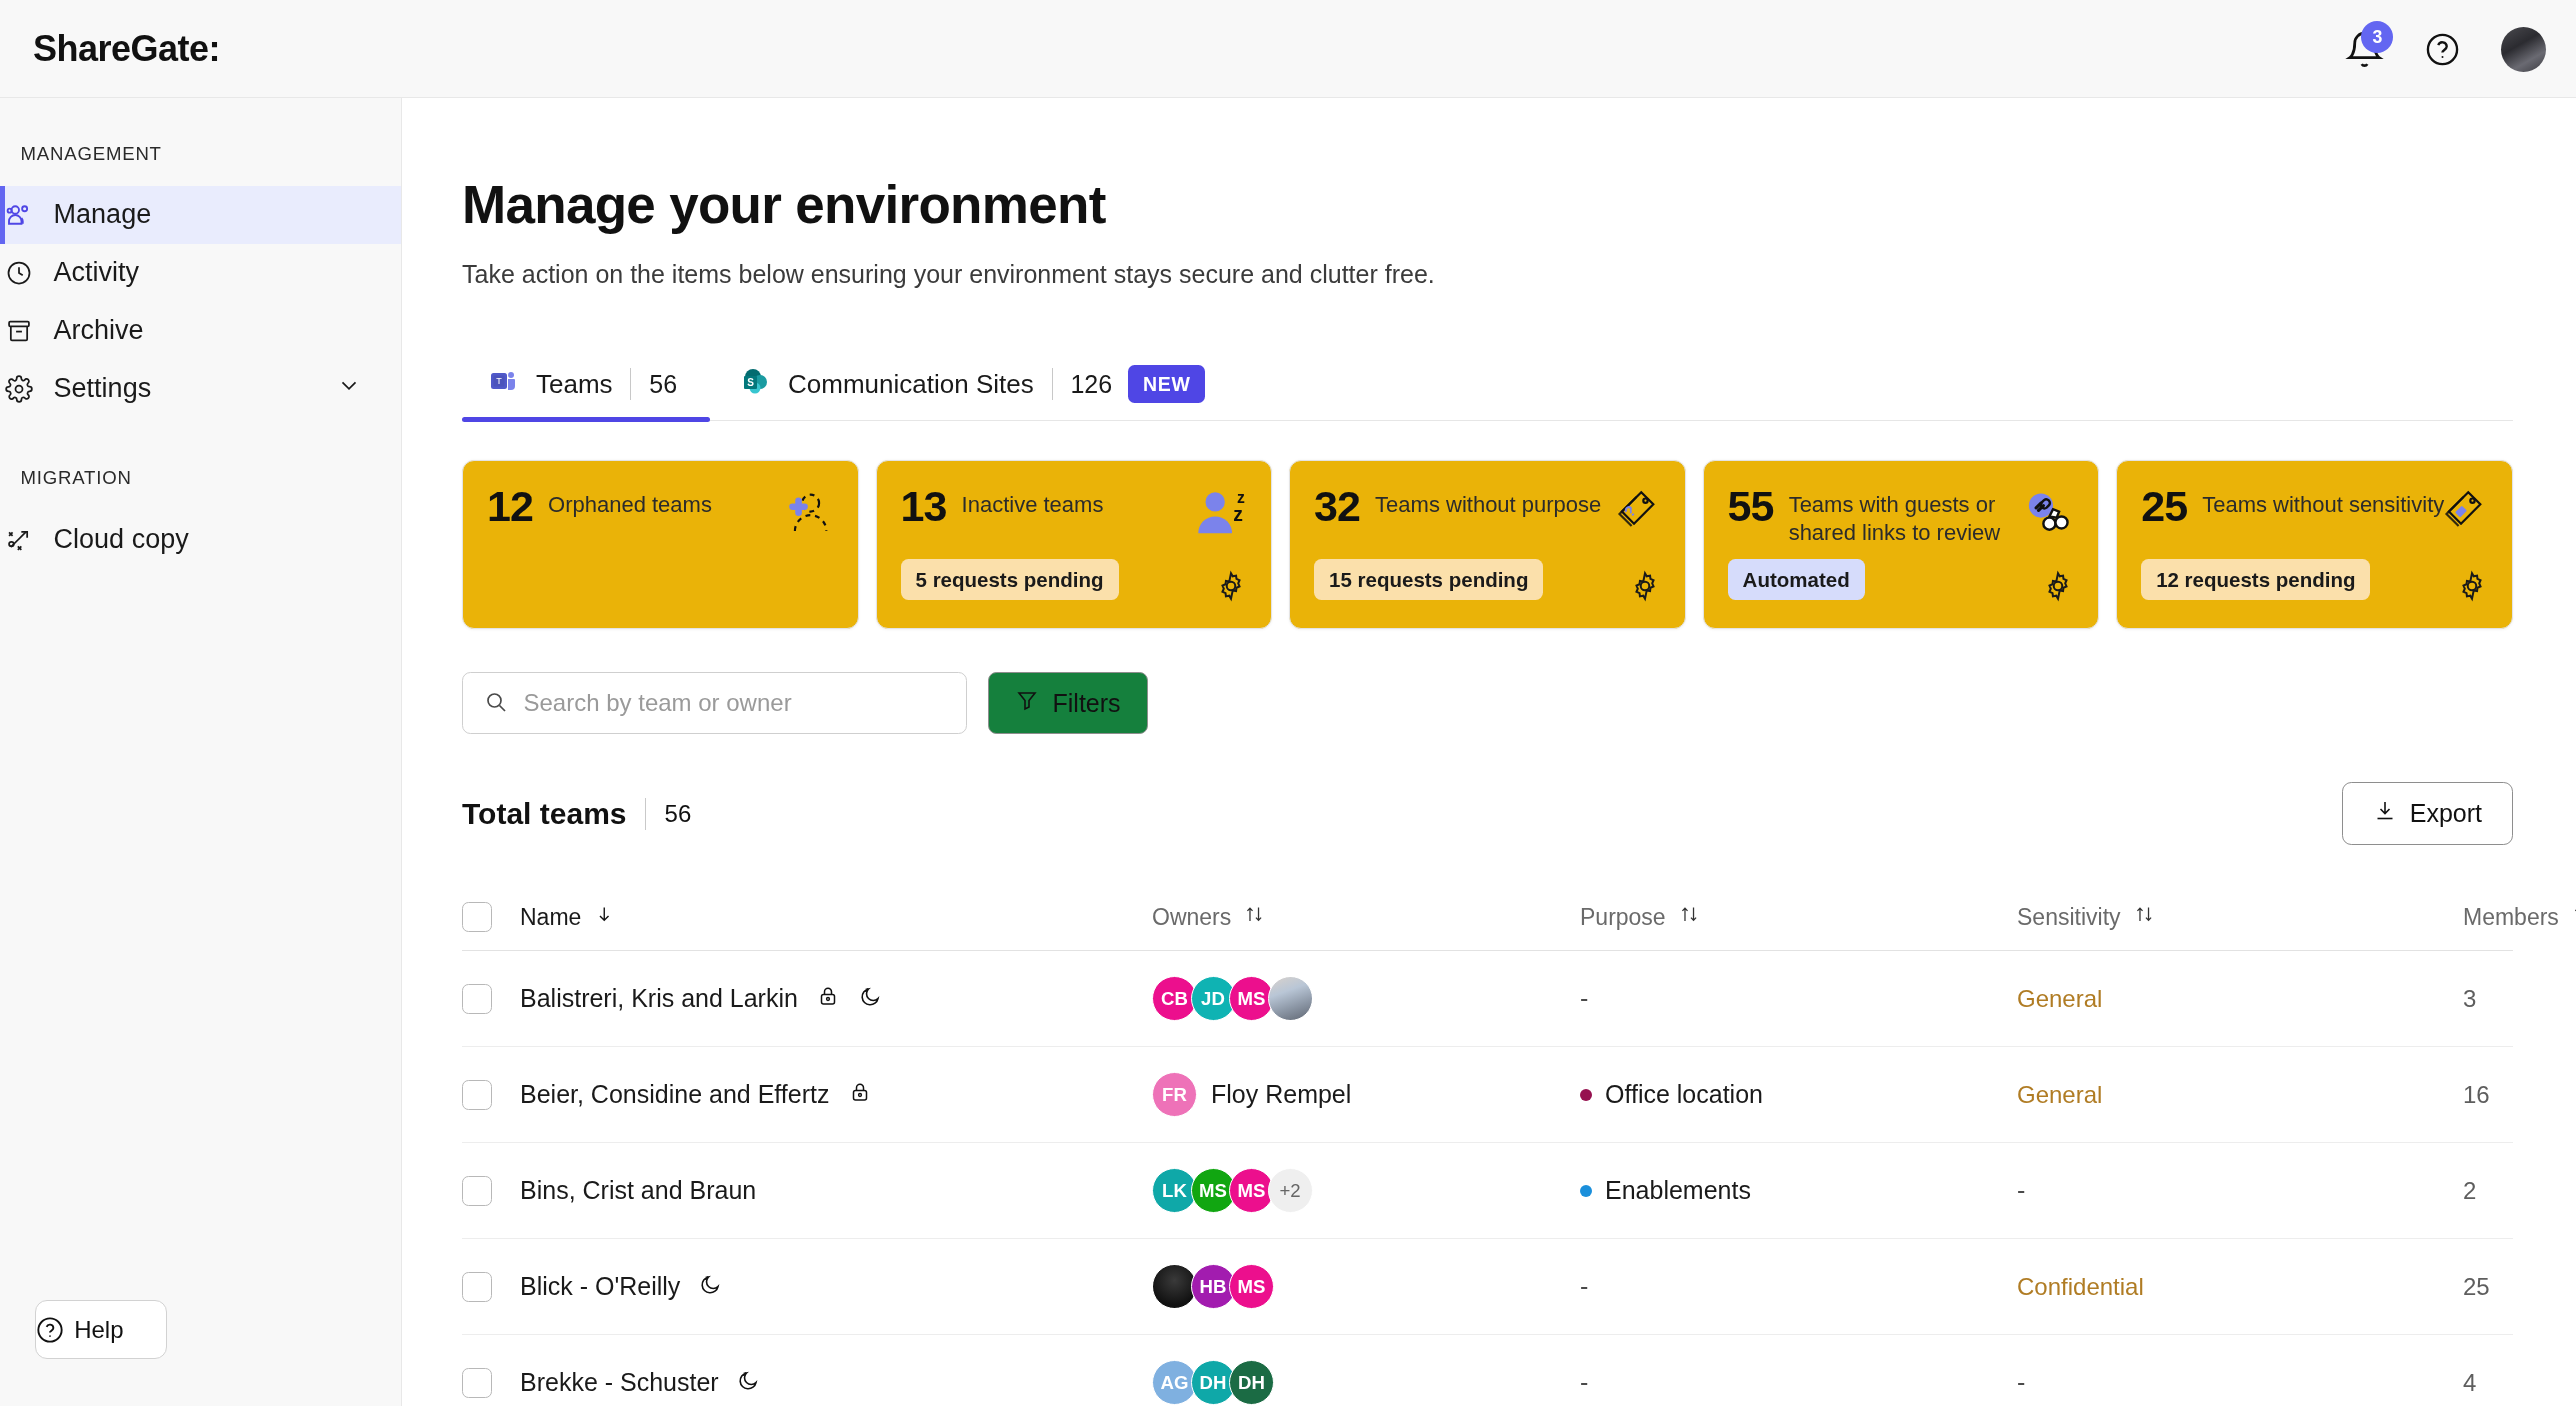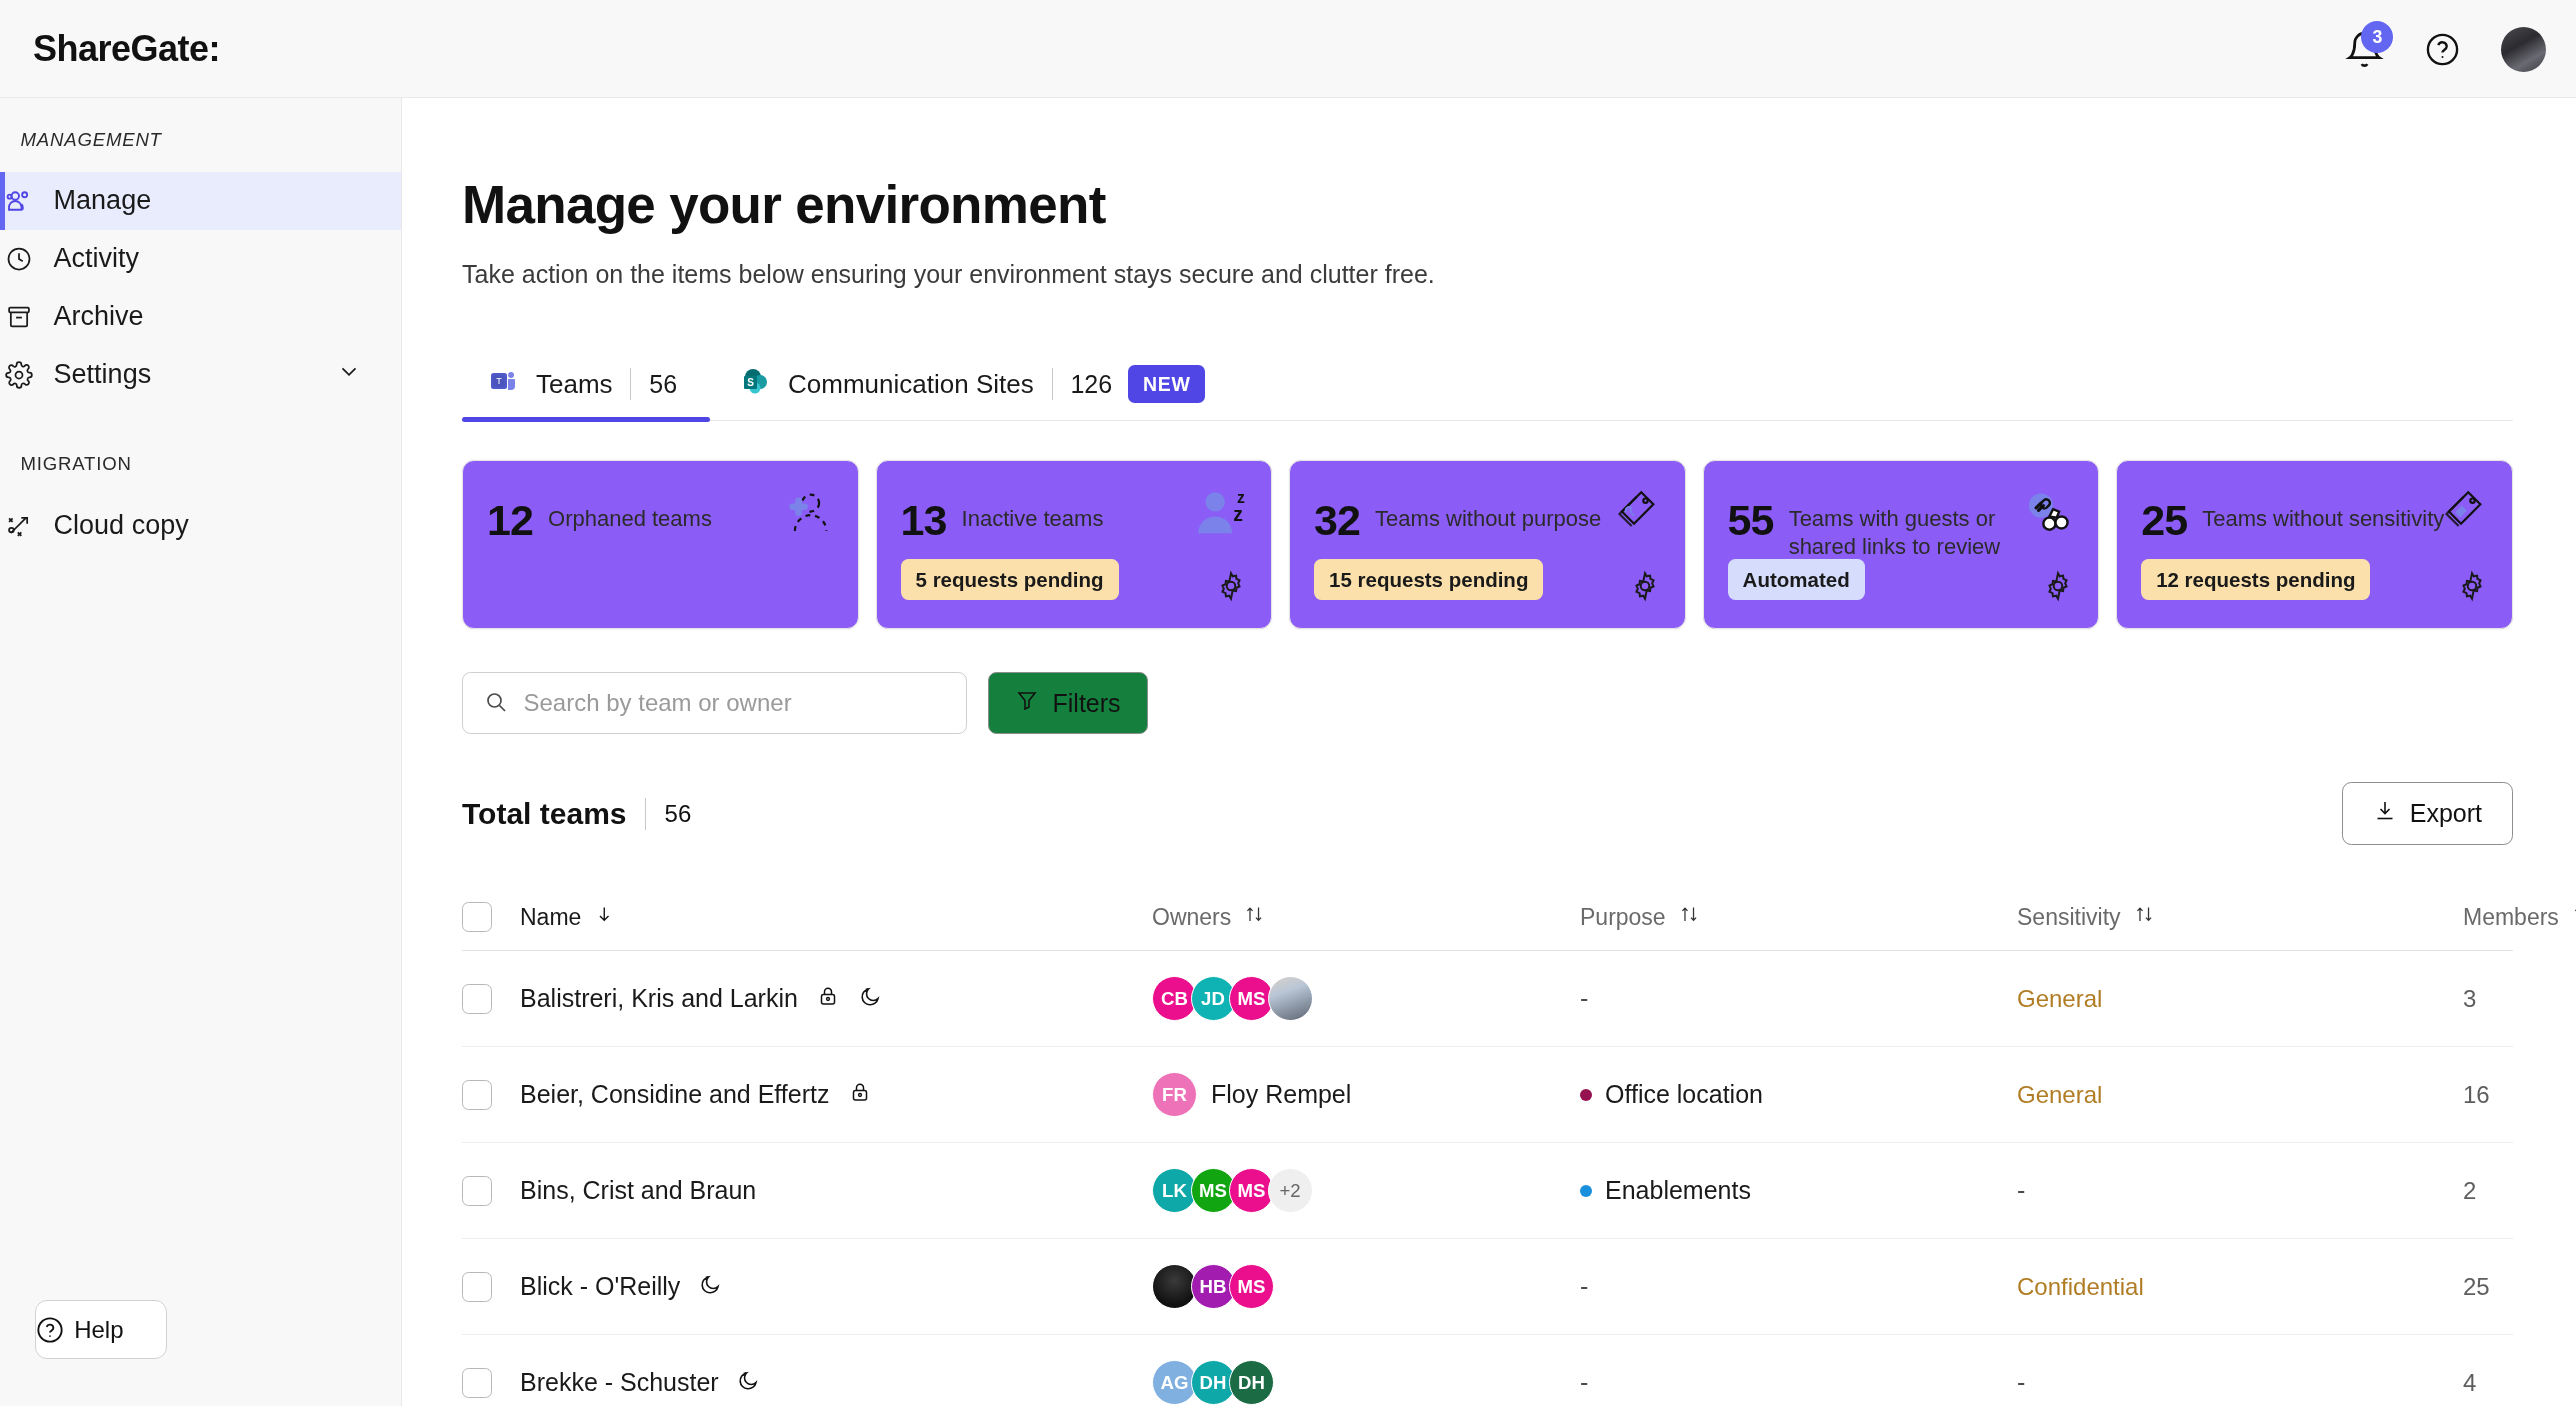--- a/index.html
+++ b/index.html
@@ -46,21 +46,21 @@
   .sidebar {
     position: absolute; top: 98px; left: 0;
     width: 402px; height: 1309px;
     background: #f8f8f8;
     border-right: 0.9px solid #e8e8e8;
   }
   .nav-section-label {
     font-size: 18.6px; letter-spacing: 0.8px; color: #2a2a2a;
     font-weight: 400; padding: 0 0 0 20.5px;
   }
-  .nav-section-label.management { margin-top: 31px; font-style: italic; }
+  .nav-section-label.management { margin-top: 45px; }
   .nav-section-label.migration { margin-top: 49px; }
   .nav-item {
     height: 58px; display: flex; align-items: center;
     padding-left: 3px; gap: 18.6px; cursor: pointer;
     font-size: 27px; color: #1a1a1a;
     position: relative;
   }
   .nav-item.active {
     background: #e9ecfd;
   }
@@ -129,26 +129,26 @@
 
   
   .cards {
     margin-top: 39px;
     display: flex; gap: 16.7px;
   }
   .card {
     flex: 1 1 0;
     min-width: 0;
     height: 169px;
-    background: #8b5cf6;
+    background: #eab308;
     border: 0.9px solid #e4e4e4;
     border-radius: 12px;
     box-shadow: 0 0.9px 2.8px rgba(0,0,0,0.05);
     position: relative;
-    padding: 38px 24px 0 24px;
+    padding: 24px 24px 0 24px;
   }
   .card-top { display: flex; align-items: flex-start; gap: 15px; }
   .card-num { font-size: 43px; font-weight: 700; color: #111; line-height: 1.0; letter-spacing: -0.9px; }
   .card-label { font-size: 22px; color: #2b2b2b; line-height: 1.28; padding-top: 5.6px; max-width: 279px; }
   .card-icon { position: absolute; right: 22px; top: 24px; width: 58px; height: 58px; }
   .pill {
     position: absolute; left: 24px; bottom: 28px;
     font-size: 20.5px; font-weight: 700; color: #1a1a1a;
     padding: 8.4px 15px; border-radius: 7.4px;
   }

